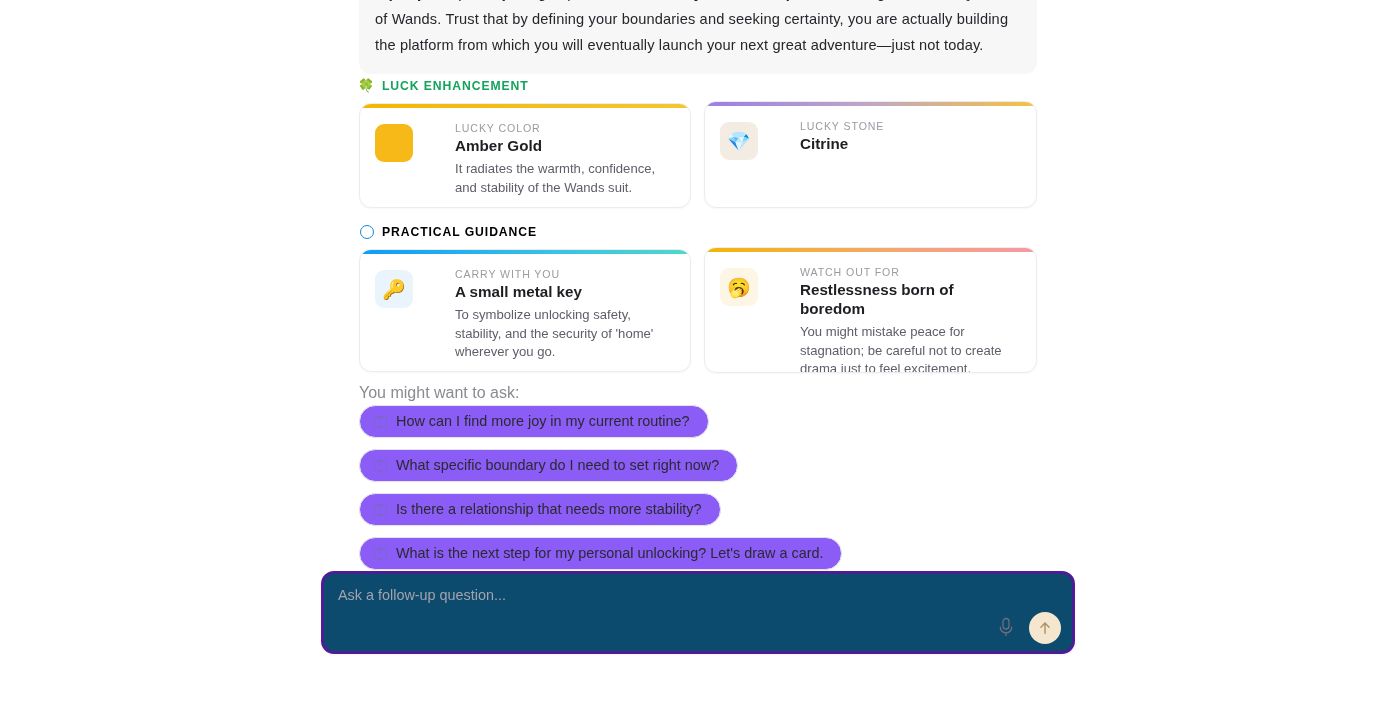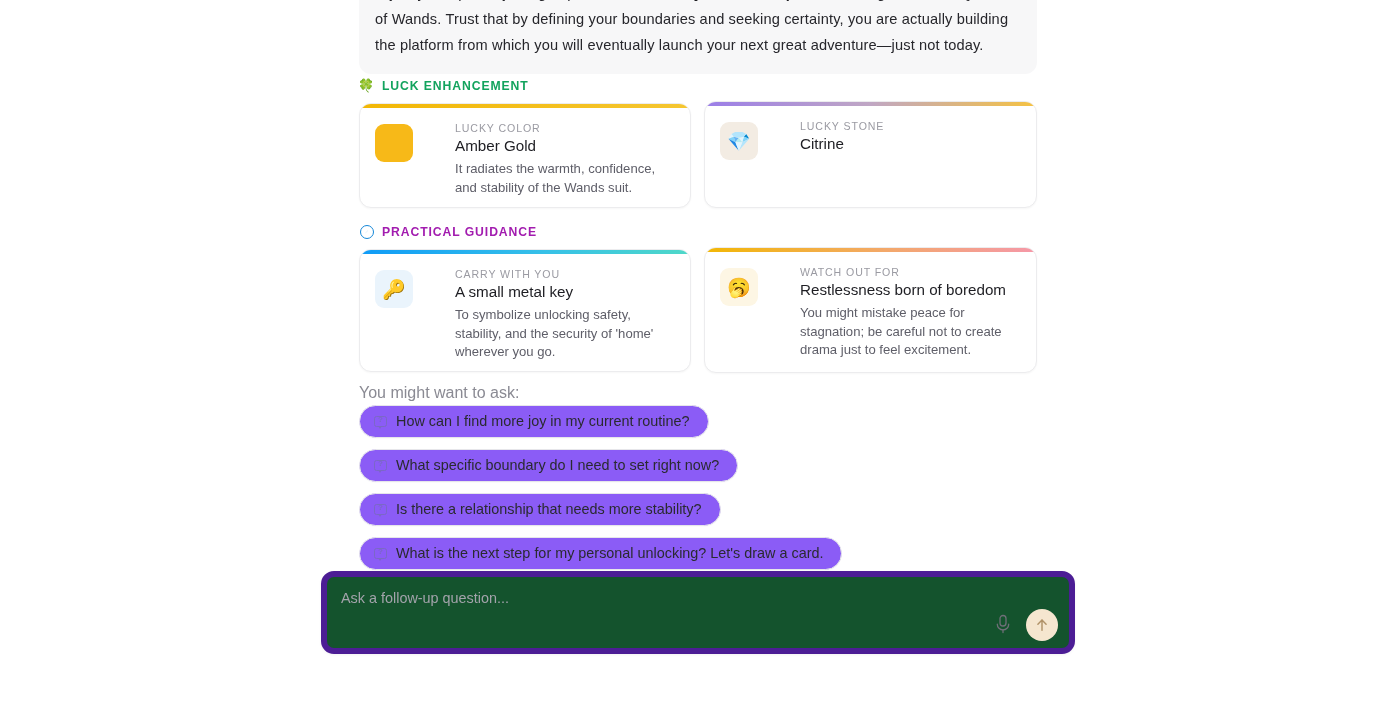--- a/index.html
+++ b/index.html
@@ -39,21 +39,21 @@
     font-size: 12.2px;
     font-weight: 700;
     letter-spacing: 0.075em;
     text-transform: uppercase;
   }
   .section-head .sec-icon {
     display: inline-flex; align-items: center; justify-content: center;
     width: 15px; height: 15px; font-size: 13px; line-height: 1;
   }
   #luck-head { left: 359px; top: 78px; color: #12a35d; }
-  #guidance-head { left: 359px; top: 224px; color: #a21caf; }
+  #guidance-head { left: 359px; top: 224px; color: #000000; }
 
   .compass {
     width: 14px; height: 14px; border: 1.6px solid #1487d8; border-radius: 50%;
     position: relative; display:inline-block;
   }
   .compass::after {
     content:""; position:absolute; left:3.2px; top:3.2px;
     width: 6px; height: 6px;
     background: #1487d8;
     clip-path: polygon(100% 0, 55% 45%, 0 100%, 45% 55%);
@@ -83,21 +83,21 @@
   .eyebrow {
     font-size: 10.6px;
     letter-spacing: 0.085em;
     text-transform: uppercase;
     color: #9a9aa2;
     font-weight: 400;
     margin-bottom: 2px;
   }
   .title {
     font-size: 15.2px;
-    font-weight: 400;
+    font-weight: 700;
     color: #1e1e23;
     margin-bottom: 5px;
     line-height: 1.25;
   }
   .desc {
     font-size: 13.1px;
     line-height: 18.5px;
     color: #5e5e68;
   }
 
@@ -145,22 +145,22 @@
     border-left: 2.6px solid transparent;
     border-right: 2.6px solid transparent;
     border-top: 3.2px solid #7b68c6;
   }
 
   
   .composer {
     position: absolute;
     left: 321px; top: 571px;
     width: 754px; height: 83px;
-    background: #14532d;
-    border: 6px solid #4c1d95;
+    background: #0c4a6e;
+    border: 3px solid #4c1d95;
     border-radius: 13px;
     box-shadow: 0 1px 3px rgba(17,17,20,0.05);
   }
   .composer .ph {
     position: absolute; left: 14px; top: 13px;
     font-size: 14.4px; color: #a3a3ab;
   }
   .mic-btn {
     position: absolute; right: 56px; bottom: 13px;
     width: 20px; height: 22px; cursor: pointer;

